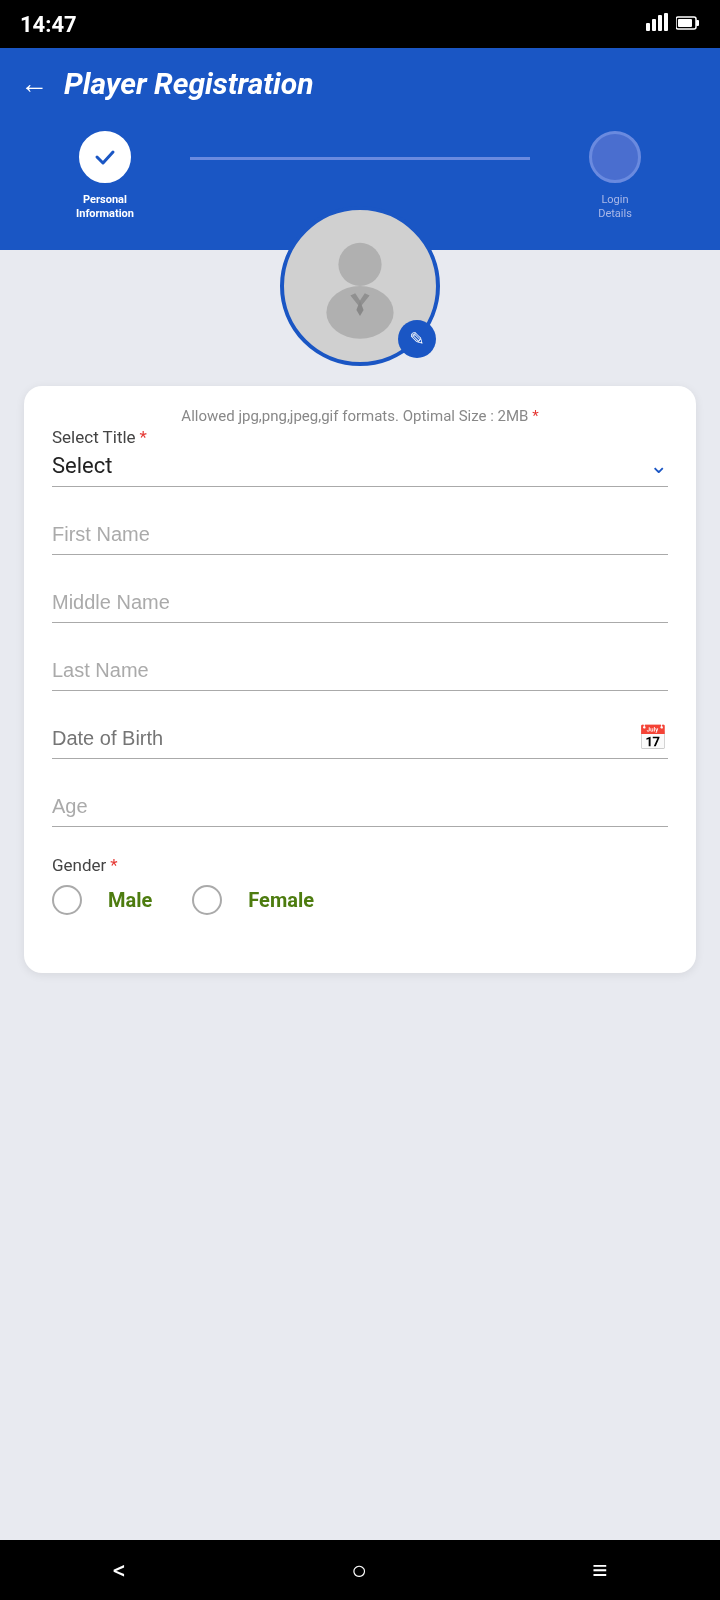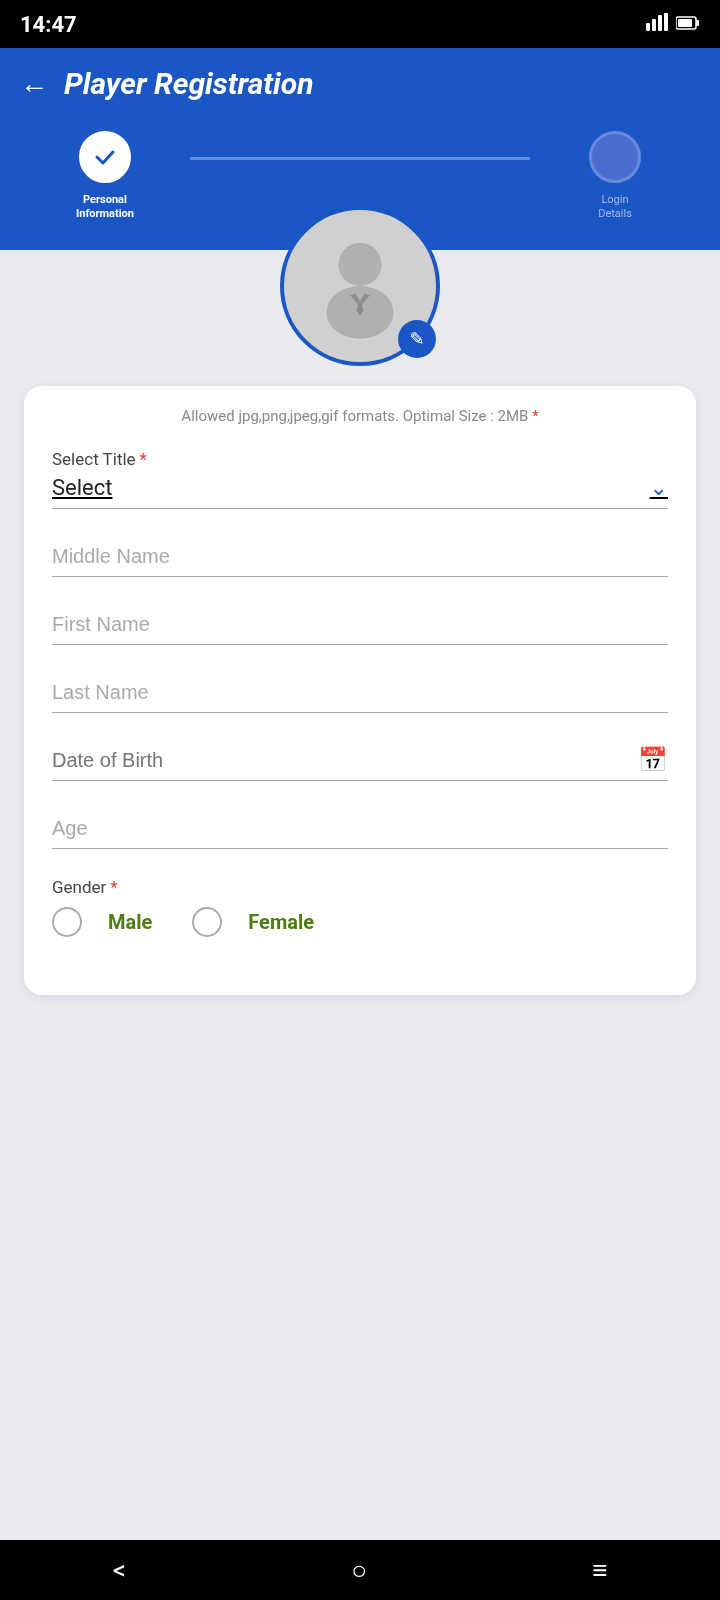--- a/index.html
+++ b/index.html
@@ -172,21 +172,20 @@
       margin: 20px 24px 30px 24px;
       padding: 20px 28px 30px 28px;
       width: calc(100% - 48px);
       box-shadow: 0 2px 10px rgba(0,0,0,0.08);
     }
 
     .photo-hint {
       color: #888;
       font-size: 15px;
       text-align: center;
-      margin-bottom: 22px;
       line-height: 1.4;
     }
     .photo-hint .required { color: #e53935; }
 
     .field-group {
       margin-bottom: 28px;
     }
     .field-label {
       font-size: 17px;
       color: #444;
@@ -198,21 +197,20 @@
     .field-label .required { color: #e53935; }
 
     .select-wrapper {
       position: relative;
       border-bottom: 1.5px solid #aaa;
       padding-bottom: 8px;
       display: flex;
       align-items: center;
       justify-content: space-between;
       cursor: pointer;
-      text-decoration: underline;
     }
     .select-value {
       font-size: 22px;
       color: #222;
     }
     .chevron-icon {
       font-size: 22px;
       color: #1a56c4;
     }
 
@@ -379,25 +377,25 @@
         <span>Select Title</span>
         <span class="required">*</span>
       </div>
       <div class="select-wrapper">
         <span class="select-value">Select</span>
         <span class="chevron-icon">⌄</span>
       </div>
     </div>
 
     <div class="field-group">
+      <input class="text-input" type="text" placeholder="First Name" style="">
+    </div>
+
+    <div class="field-group">
       <input class="text-input" type="text" placeholder="Middle Name" style="">
-    </div>
-
-    <div class="field-group">
-      <input class="text-input" type="text" placeholder="First Name" style="">
     </div>
 
     <div class="field-group">
       <input class="text-input" type="text" placeholder="Last Name" style="">
     </div>
 
     <div class="field-group">
       <div class="date-wrapper">
         <input class="date-input" type="text" placeholder="Date of Birth" style="">
         <span class="calendar-icon">📅</span>

